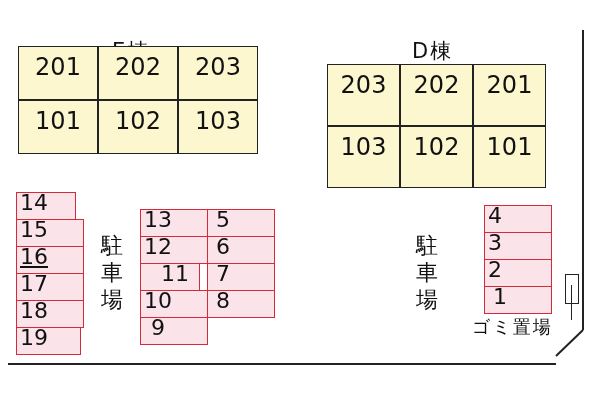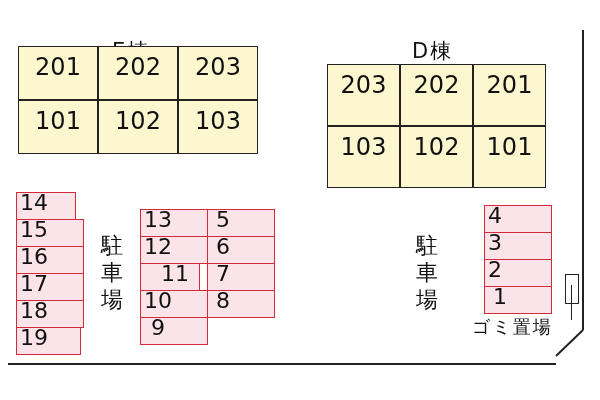--- a/index.html
+++ b/index.html
@@ -29,21 +29,21 @@
   <div class="unit">203</div>
   <div class="unit">202</div>
   <div class="unit">201</div>
   <div class="unit">103</div>
   <div class="unit">102</div>
   <div class="unit">101</div>
 </div>
 
 <div class="stall" style="left:16px;top:192px;width:60px;height:28px;">14</div>
 <div class="stall" style="left:16px;top:219px;width:68px;height:28px;">15</div>
-<div class="stall" style="left:16px;top:246px;width:68px;height:28px;">16</div>
+<div class="stall" style="left:16px;top:246px;width:68px;height:28px;text-decoration:underline;">16</div>
 <div class="stall" style="left:16px;top:273px;width:68px;height:28px;">17</div>
 <div class="stall" style="left:16px;top:300px;width:68px;height:28px;">18</div>
 <div class="stall" style="left:16px;top:327px;width:65px;height:28px;">19</div>
 
 <div class="vlabel" style="left:99px;top:232px;">
   <div>駐</div>
   <div>車</div>
   <div>場</div>
 </div>
 

